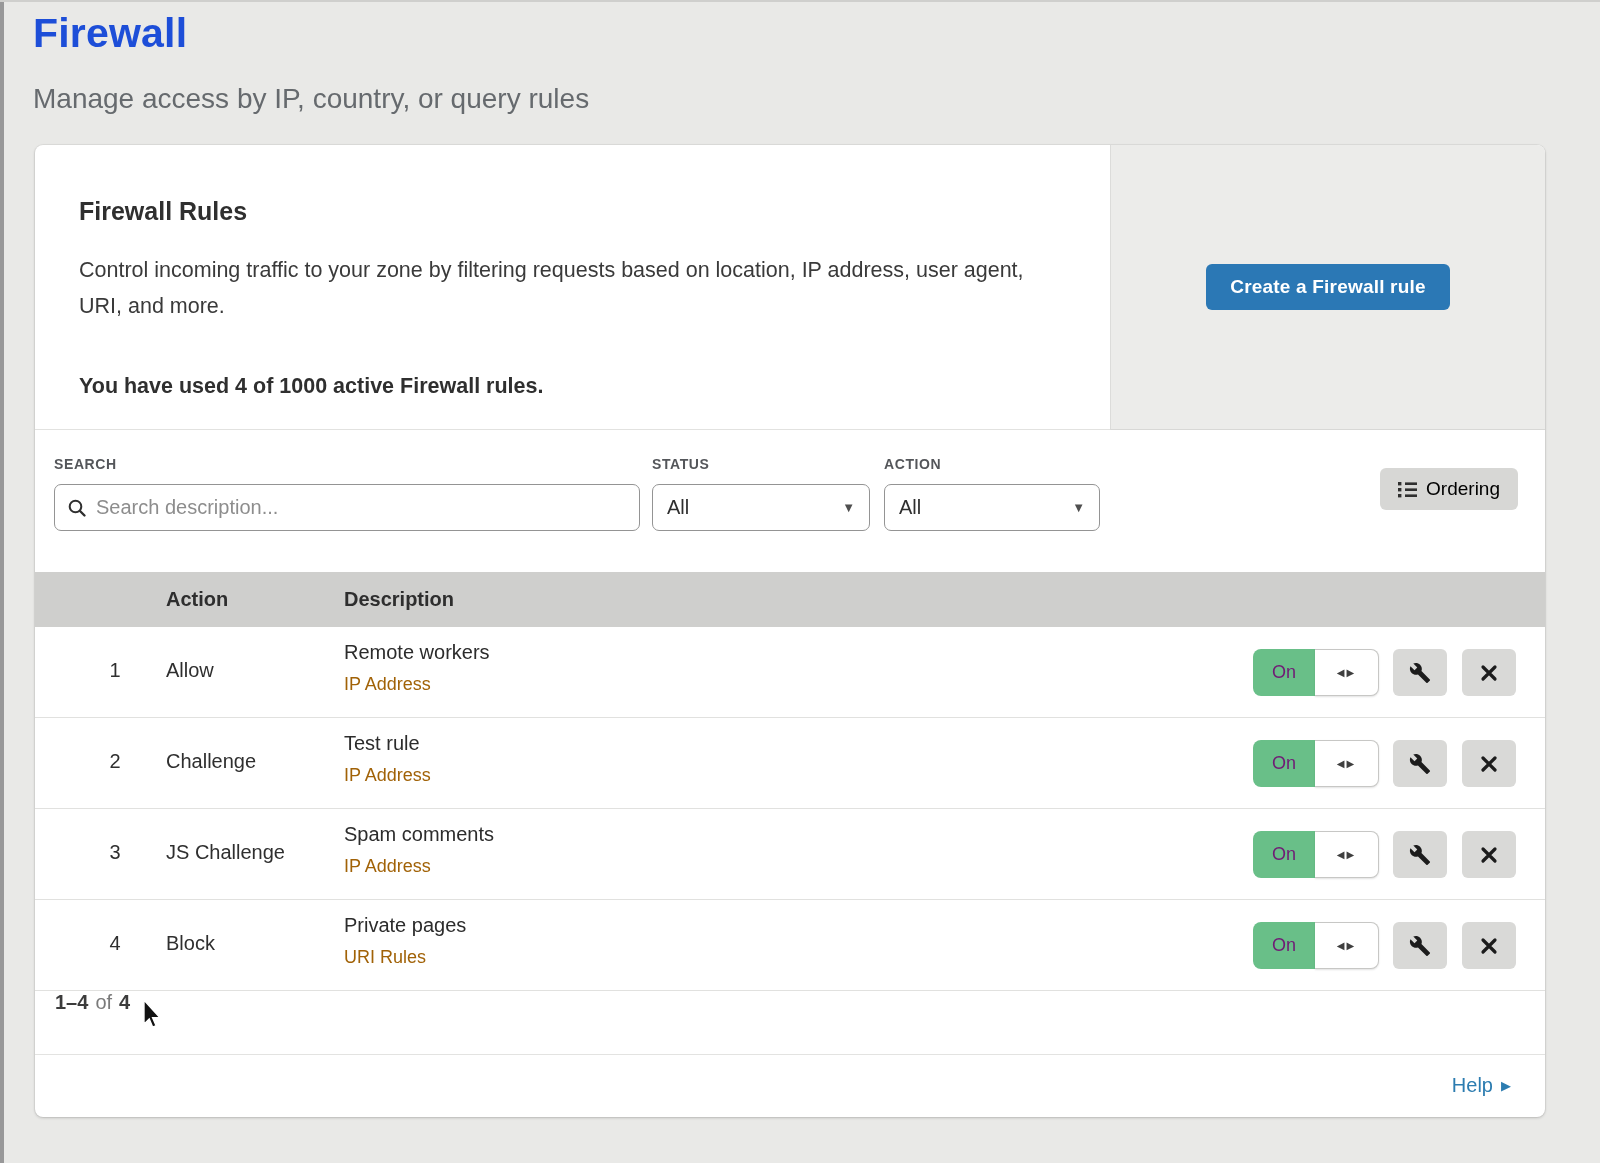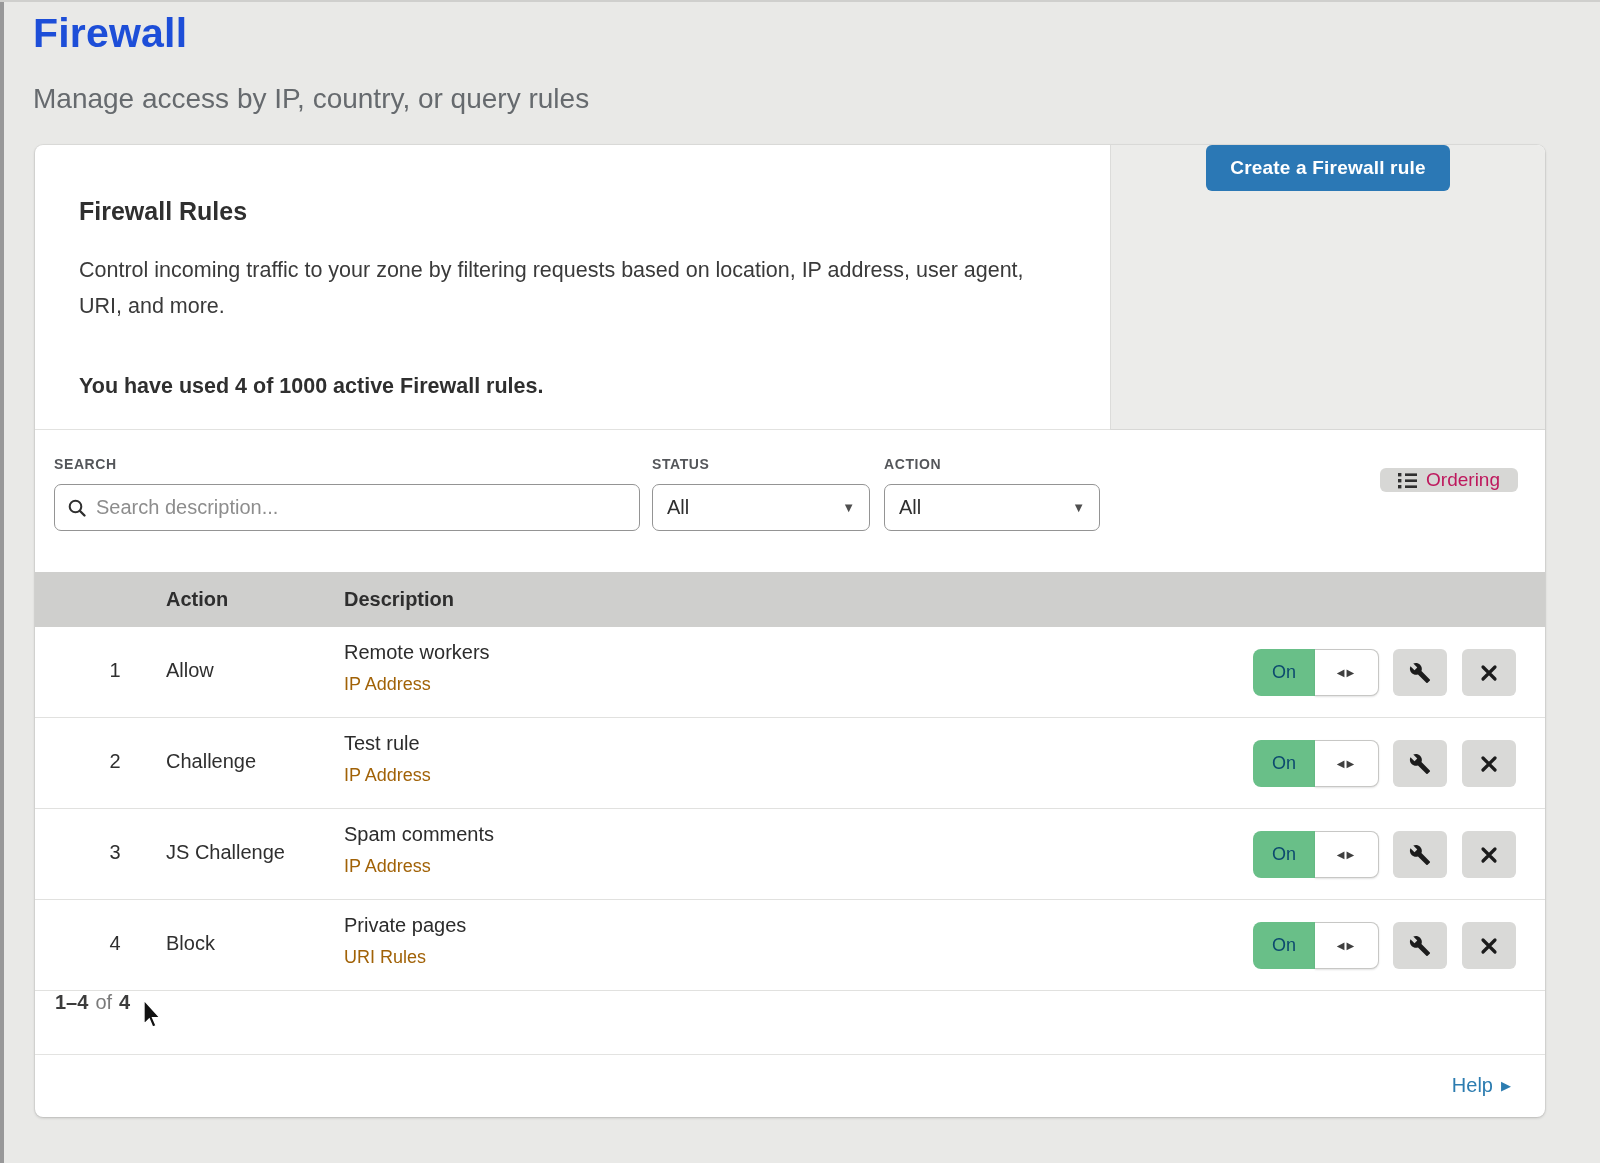--- a/index.html
+++ b/index.html
@@ -30,21 +30,21 @@
   
   .card-top { position:relative; height:285px; border-bottom:1px solid #e2e2e0; }
   .card-top-left { padding:52px 0 0 44px; width:1055px; }
   .rules-heading { font-size:25px; font-weight:700; color:#2f2f2f; }
   .rules-desc { margin-top:26px; font-size:21.5px; color:#3a3a3a; line-height:36px; width:950px; }
   .rules-usage { margin-top:50px; font-size:21.5px; font-weight:700; color:#2f2f2f; }
   .card-top-right {
     position:absolute; right:0; top:0; width:435px; height:285px;
     background:#ececea; border-left:1px solid #dcdcda; border-bottom:1px solid #d8d8d6;
     border-top-right-radius:8px;
-    display:flex; align-items:flex-start; justify-content:center;
+    display:flex; align-items:center; justify-content:center;
   }
   .create-btn {
     background:#2b78b5; color:#ffffff; border:none; border-radius:6px;
     font-family:inherit; font-size:19px; font-weight:600;
     padding:12px 24px; cursor:pointer; letter-spacing:.2px;
   }
 
   
   .filters { position:relative; height:142px; }
   .filter-label {
@@ -66,23 +66,23 @@
   }
   .search-input::placeholder { color:#8d8d8d; }
   .select-box {
     margin-top:12px; height:47px; width:100%;
     border:1px solid #949494; border-radius:7px; background:#fff;
     display:flex; align-items:center; padding:0 14px; position:relative;
     font-size:20px; color:#2f2f2f; cursor:pointer;
   }
   .select-caret { position:absolute; right:14px; font-size:13px; color:#4f4f4f; }
   .ordering-btn {
-    position:absolute; right:27px; top:38px; height:24px;
+    position:absolute; right:27px; top:38px; height:42px;
     background:#d7d7d5; border:none; border-radius:6px;
-    font-family:inherit; font-size:19px; color:#be185d; font-weight:400;
+    font-family:inherit; font-size:19px; color:#000000; font-weight:400;
     padding:0 18px; display:flex; align-items:center; gap:9px; cursor:pointer;
   }
 
   
   .table-header {
     height:55px; background:#cfcfcd; display:flex; align-items:center;
     font-size:20px; font-weight:700; color:#2e2e2e;
   }
   .th-action { margin-left:131px; width:178px; }
   .th-desc { }
@@ -93,21 +93,21 @@
   .row-num { position:absolute; left:60px; top:32px; width:40px; text-align:center; }
   .row-action { position:absolute; left:131px; top:32px; }
   .row-desc-title { position:absolute; left:309px; top:14px; font-size:20px; color:#2c2c2c; }
   .row-desc-field { position:absolute; left:309px; top:47px; font-size:18px; color:#a16207; }
   .toggle {
     position:absolute; left:1218px; top:22px; width:126px; height:47px;
     display:flex; cursor:pointer;
   }
   .toggle-on {
     width:62px; background:#69bf88; border-radius:8px 0 0 8px;
-    color:#0c4a6e; font-size:18px; display:flex; align-items:center; justify-content:center;
+    color:#701a75; font-size:18px; display:flex; align-items:center; justify-content:center;
   }
   .toggle-handle {
     width:64px; background:#fff; border:1px solid #c7c7c5; border-left:none;
     border-radius:0 8px 8px 0; display:flex; align-items:center; justify-content:center;
     font-size:10px; color:#3f3f3f; letter-spacing:2px;
     box-shadow:0 1px 2px rgba(0,0,0,.12);
   }
   .icon-btn {
     position:absolute; top:22px; width:54px; height:47px;
     background:#d9d9d7; border:none; border-radius:6px;

